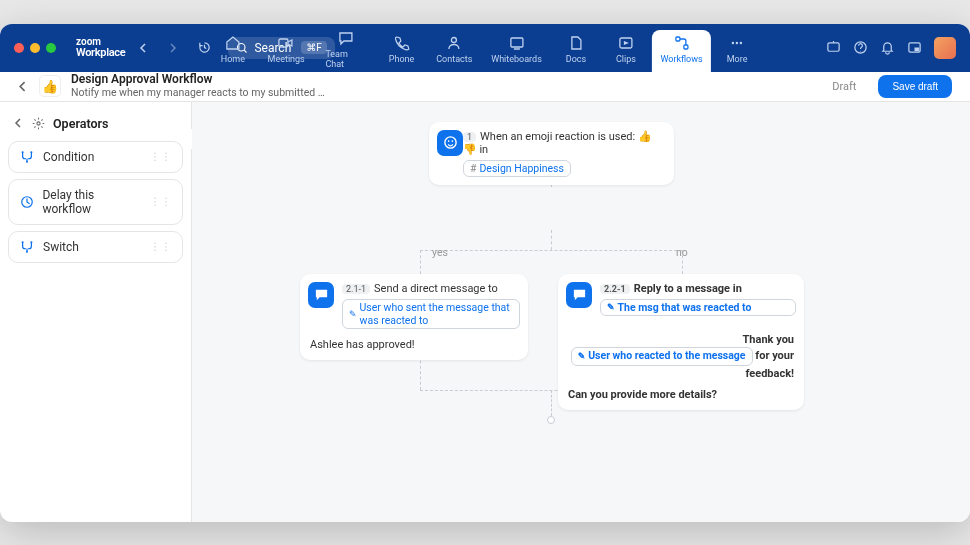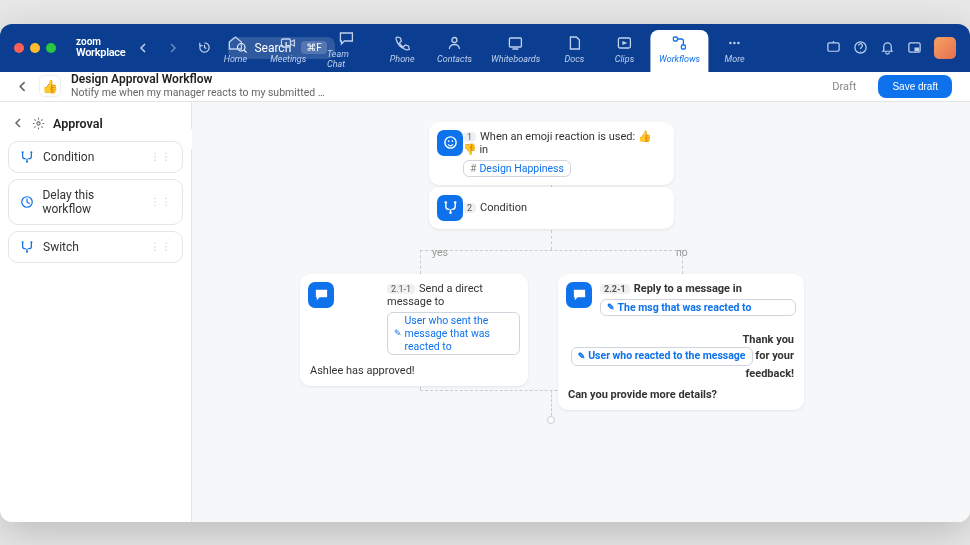--- a/index.html
+++ b/index.html
@@ -12,21 +12,21 @@
 .tr-yellow { background: #febc2e; }
 .tr-green { background: #28c840; }
 .logo { display: flex; flex-direction: column; line-height: 1; font-size: 9px; font-weight: 600; margin-left: 4px; }
 .logo .top { font-size: 10px; }
 .logo .bot { font-size: 11px; letter-spacing: -0.3px; }
 .navarrow { color: #c0d2f0; padding: 0 4px; display: flex; align-items: center; }
 .hist-icon { color: #c0d2f0; margin: 0 6px; }
 .search { background: rgba(255,255,255,0.15); border-radius: 8px; padding: 4px 8px; display: flex; align-items: center; gap: 6px; font-size: 12px; min-width: 78px; }
 .search-kbd { background: rgba(255,255,255,0.18); border-radius: 4px; padding: 1px 5px; font-size: 10px; margin-left: 4px; }
 .topnav { position: absolute; left: 50%; transform: translateX(-50%); display: flex; gap: 2px; align-items: flex-end; height: 100%; }
-.topnav-item { display: flex; flex-direction: column; align-items: center; justify-content: center; padding: 4px 10px 6px; font-size: 9px; color: #c0d2f0; gap: 3px; border-radius: 8px 8px 0 0; cursor: pointer; height: 42px; margin-top: 6px; min-width: 48px; font-style: italic; }
+.topnav-item { display: flex; flex-direction: column; align-items: center; justify-content: center; padding: 4px 10px 6px; font-size: 9px; color: #c0d2f0; gap: 3px; border-radius: 8px 8px 0 0; cursor: pointer; height: 42px; margin-top: 6px; min-width: 48px; }
 .topnav-item.active { background: #fff; color: #0e72ed; }
 .topnav-item .ticon { height: 16px; display: flex; align-items: center; justify-content: center; }
 .right-icons { margin-left: auto; display: flex; gap: 12px; align-items: center; color: #c0d2f0; }
 .avatar { width: 22px; height: 22px; border-radius: 5px; background: linear-gradient(135deg,#f4a261,#e76f51); }
 .subheader { height: 30px; border-bottom: 1px solid #e5e5e5; display: flex; align-items: center; padding: 0 18px; gap: 10px; }
 .back-chev { color: #666; }
 .wf-icon { width: 22px; height: 22px; border-radius: 5px; background: #fff; border: 1px solid #eee; display: flex; align-items: center; justify-content: center; font-size: 13px; }
 .wf-titles { line-height: 1.15; }
 .wf-title { font-size: 12px; font-weight: 600; color: #222; }
 .wf-sub { font-size: 10.5px; color: #666; }
@@ -238,21 +238,21 @@
             <svg width="10" height="10" viewBox="0 0 10 10">
               <path d="M6 1L2 5l4 4" stroke="currentColor" fill="none" stroke-width="1.5"></path>
             </svg>
           </span>
         <span class="gear">
             <svg width="13" height="13" viewBox="0 0 16 16">
               <circle cx="8" cy="8" r="2" stroke="currentColor" fill="none" stroke-width="1.3"></circle>
               <path d="M8 1v2M8 13v2M1 8h2M13 8h2M3 3l1.4 1.4M11.6 11.6L13 13M13 3l-1.4 1.4M4.4 11.6L3 13" stroke="currentColor" stroke-width="1.3"></path>
             </svg>
           </span>
-        <span>Approval</span>
+        <span>Operators</span>
       </div>
       <div class="op-item">
         <span class="op-icon">
             <svg width="14" height="14" viewBox="0 0 16 16">
               <path d="M3 3v4a3 3 0 0 0 3 3h1M13 3v4a3 3 0 0 1-3 3H9M8 10v3" stroke="currentColor" fill="none" stroke-width="1.4"></path>
               <circle cx="3" cy="2.5" r="1.2" fill="currentColor"></circle>
               <circle cx="13" cy="2.5" r="1.2" fill="currentColor"></circle>
               <circle cx="8" cy="13.5" r="1.2" fill="currentColor"></circle>
             </svg>
           </span>
@@ -310,47 +310,32 @@
           <div class="node-text">
             <span class="step-num">1</span><span>When an emoji reaction is used: </span><span>👍</span> <span>👎</span><span> in</span>
           </div>
           <div><span class="chip">
                 <span class="hash">#</span>
                 <span>Design Happiness</span>
               </span></div>
         </div>
       </div>
 
-      <div class="card" style="left:237px; top:85px; width:245px;">
-        <div class="card-icon">
-          <svg width="15" height="15" viewBox="0 0 16 16">
-              <path d="M3 3v4a3 3 0 0 0 3 3h1M13 3v4a3 3 0 0 1-3 3H9M8 10v3" stroke="#fff" fill="none" stroke-width="1.5"></path>
-              <circle cx="3" cy="2.5" r="1.3" fill="#fff"></circle>
-              <circle cx="13" cy="2.5" r="1.3" fill="#fff"></circle>
-              <circle cx="8" cy="13.5" r="1.3" fill="#fff"></circle>
-            </svg>
-        </div>
-        <div class="card-body" style="justify-content:center;">
-          <div class="node-text">
-            <span class="step-num">2</span><span>Condition</span>
-          </div>
-        </div>
-      </div>
 
       <div class="branch-label" style="left:240px; top:144px;">yes</div>
       <div class="branch-label" style="left:484px; top:144px;">no</div>
 
       <div class="card" style="left:108px; top:172px; width:228px; flex-direction:column; padding:8px;">
         <div style="display:flex; gap:8px;">
           <div class="card-icon">
             <svg width="15" height="15" viewBox="0 0 16 16">
                 <path d="M2 3h12v8H6l-3 3V11H2z" fill="#fff"></path>
               </svg>
           </div>
-          <div class="card-body" style="flex:1;margin-left:45px;">
+          <div class="card-body" style="flex:1;">
             <div class="node-text">
               <span class="step-num">2.1-1</span><span>Send a direct message to</span>
             </div>
             <span class="chip">
                 <span class="pen">✎</span>
                 <span>User who sent the message that was reacted to</span>
               </span>
           </div>
         </div>
         <div class="msg-body" style="margin-top:8px; padding:0 2px;">Ashlee has approved!</div>

